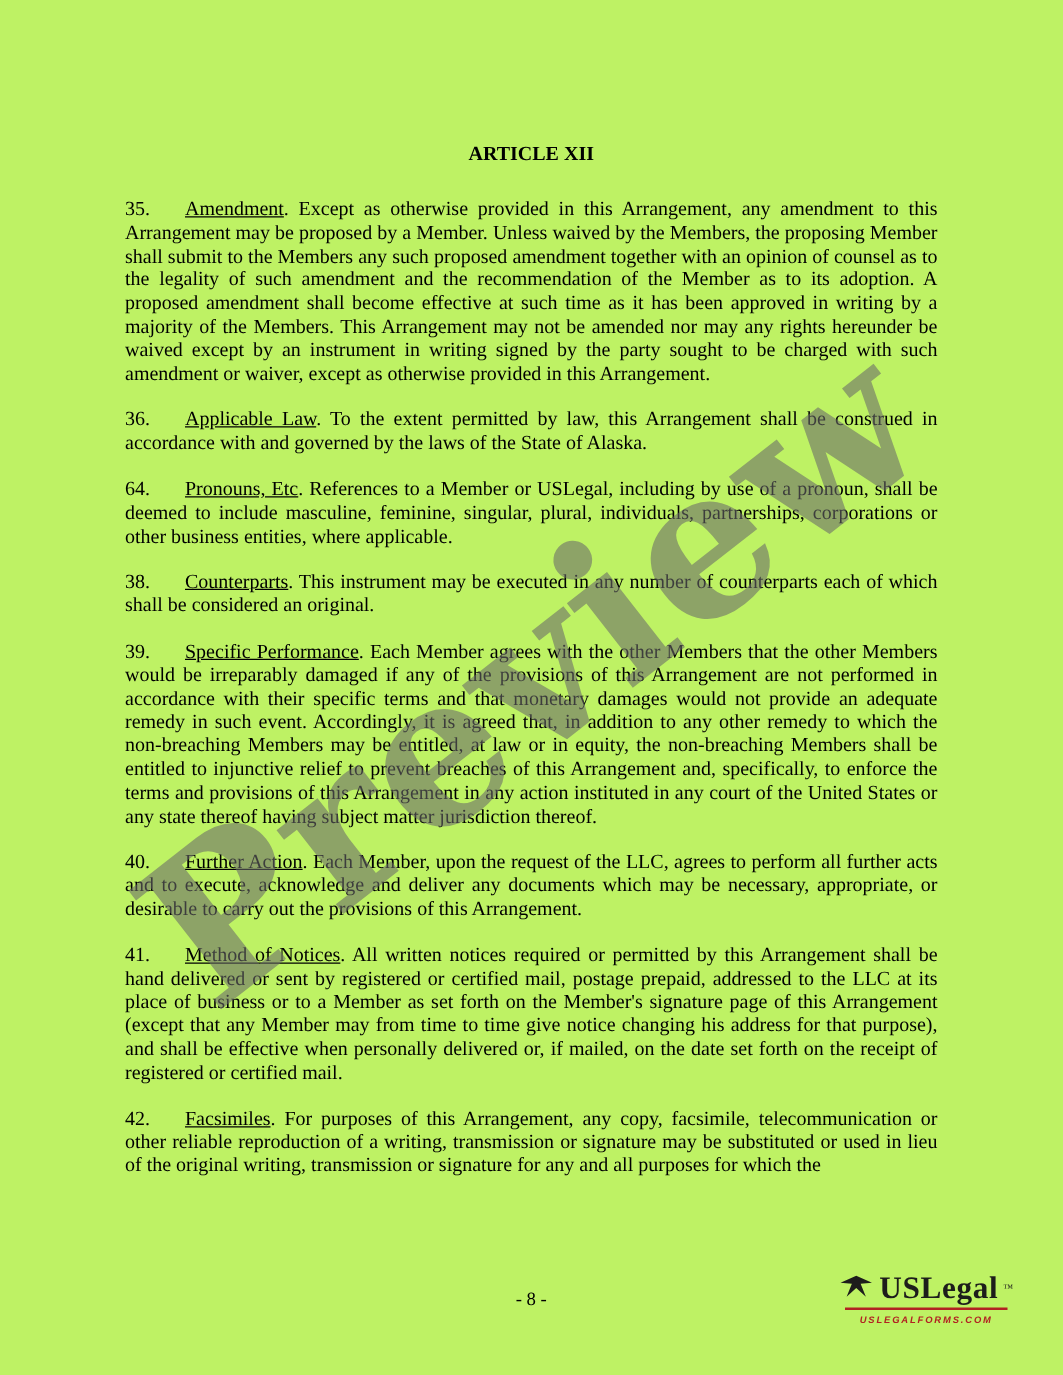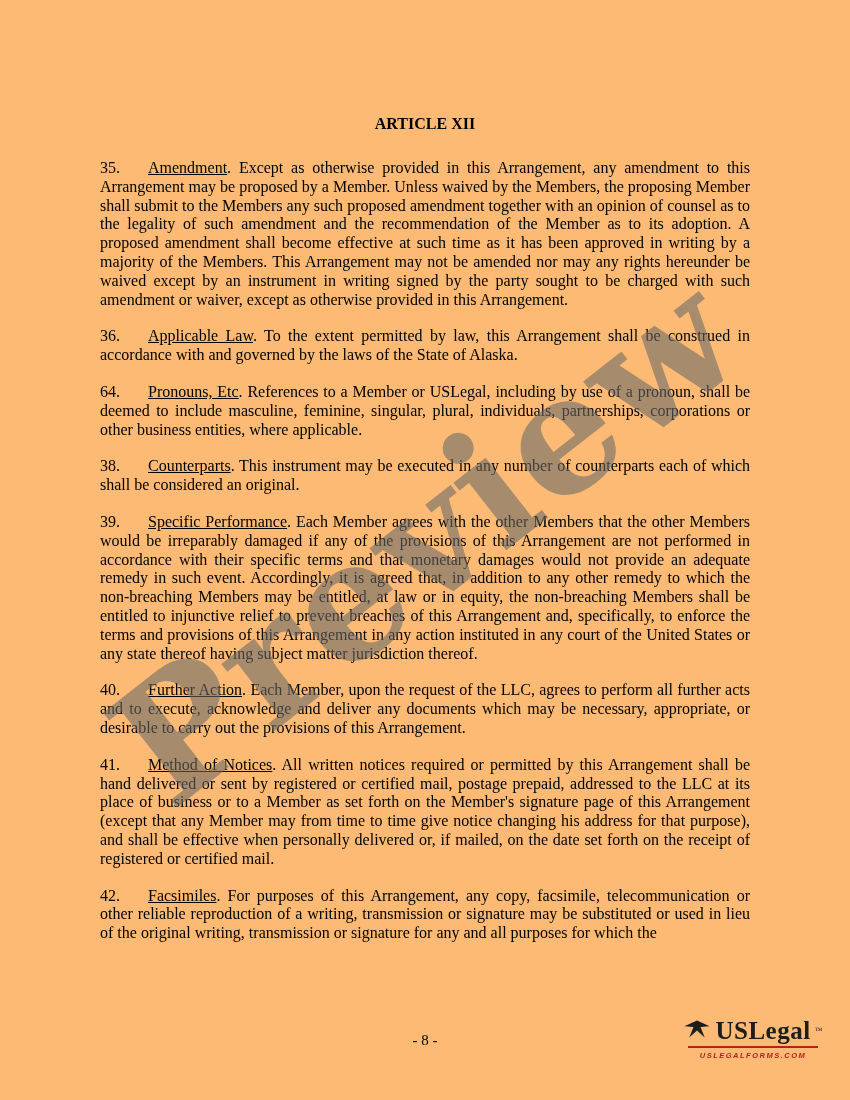--- a/index.html
+++ b/index.html
@@ -1,20 +1,20 @@
 <!DOCTYPE html>
 <html><head>
 <meta charset="utf-8">
 <style>
   html, body { margin: 0; padding: 0; background: #ffffff; }
   .page {
     position: relative;
     width: 850px;
     height: 1100px;
-    background: #fdba74;
+    background: #bef264;
     font-family: "Liberation Serif", serif;
     color: #000000;
     overflow: hidden;
   }
   .content {
     position: absolute;
     left: 100px;
     right: 100px;
     top: 114px;
   }
@@ -50,21 +50,21 @@
   .footer-pagenum {
     position: absolute;
     left: 0;
     right: 0;
     top: 1032px;
     text-align: center;
     font-size: 15px;
   }
   .logo-block {
     position: absolute;
-    right: 32px;
+    right: 44px;
     top: 1018px;
     width: 130px;
     text-align: center;
   }
   .logo-row {
     display: flex;
     align-items: center;
     justify-content: center;
     gap: 4px;
   }

